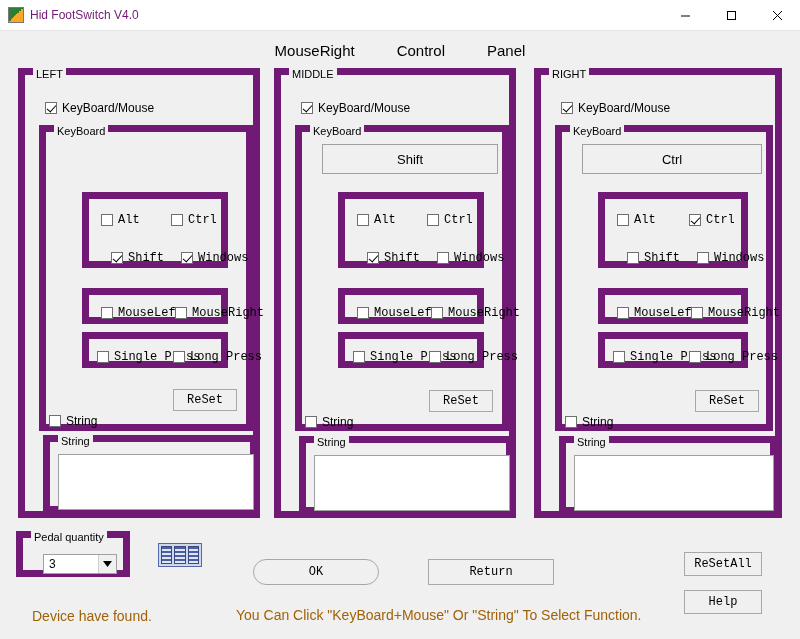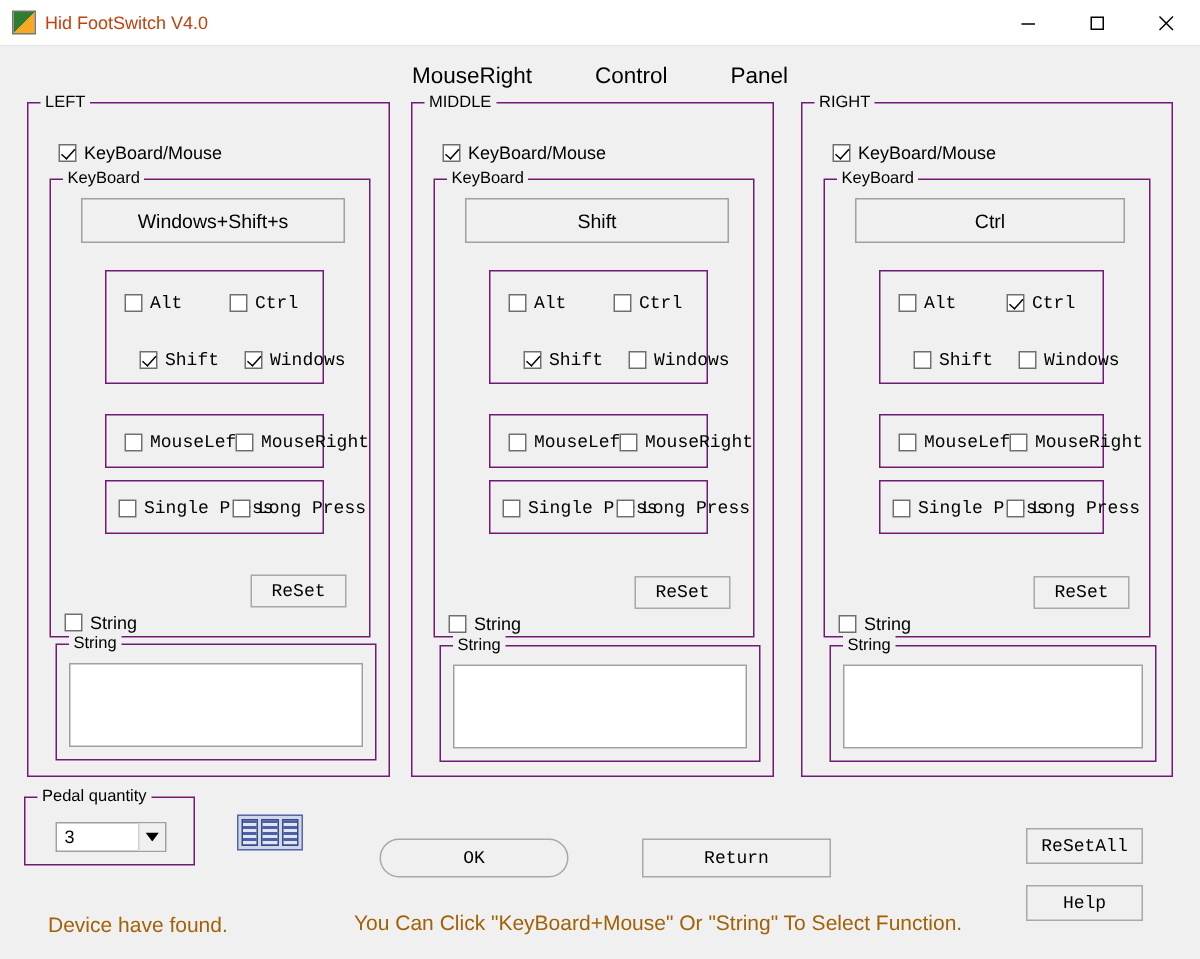--- a/index.html
+++ b/index.html
@@ -31,21 +31,21 @@
     height: 16px;
     margin-left: 8px;
     margin-right: 6px;
     background: linear-gradient(135deg, #2e7d32 0%, #2e7d32 50%, #f9a825 50%, #f9a825 100%);
     border: 1px solid #777;
     box-sizing: border-box;
     flex: 0 0 auto;
   }
   #title-text {
     font-size: 12px;
-    color: #c2410c;
+    color: #701a75;
     font-family: "Liberation Sans", sans-serif;
   }
   .win-btns {
     position: absolute;
     right: 0;
     top: 0;
     height: 30px;
     display: flex;
   }
   .win-btn {
@@ -73,21 +73,21 @@
   .menu-item {
     font-size: 15px;
     font-family: "Liberation Sans", sans-serif;
     color: #000;
     padding: 1px 4px;
   }
 
   
   .groupbox {
     position: absolute;
-    border: 1px solid #701a75;
+    border: 7px solid #701a75;
     box-sizing: border-box;
   }
   .groupbox > .gb-title {
     position: absolute;
     top: -7px;
     left: 8px;
     background: #f0f0f0;
     padding: 0 3px;
     font-size: 11px;
     font-family: "Liberation Sans", sans-serif;
@@ -259,21 +259,20 @@
   <span class="gb-title">LEFT</span>
 
   <div class="cbrow" style="left:20px; top:26px;">
     <span class="cbox checked"></span>
     <span class="cb-label sans">KeyBoard/Mouse</span>
   </div>
 
   <div class="groupbox" style="left:14px; top:50px; width:214px; height:306px;">
     <span class="gb-title">KeyBoard</span>
 
-    <div class="textfield" style="left:20px; top:12px; width:176px; height:30px;">Windows+Shift+s</div>
 
     <div class="groupbox" style="left:36px; top:60px; width:146px; height:76px;">
       <div class="cbrow" style="left:12px; top:14px;">
         <span class="cbox"></span>
         <span class="cb-label">Alt</span>
       </div>
       <div class="cbrow" style="left:82px; top:14px;">
         <span class="cbox"></span>
         <span class="cb-label">Ctrl</span>
       </div>

